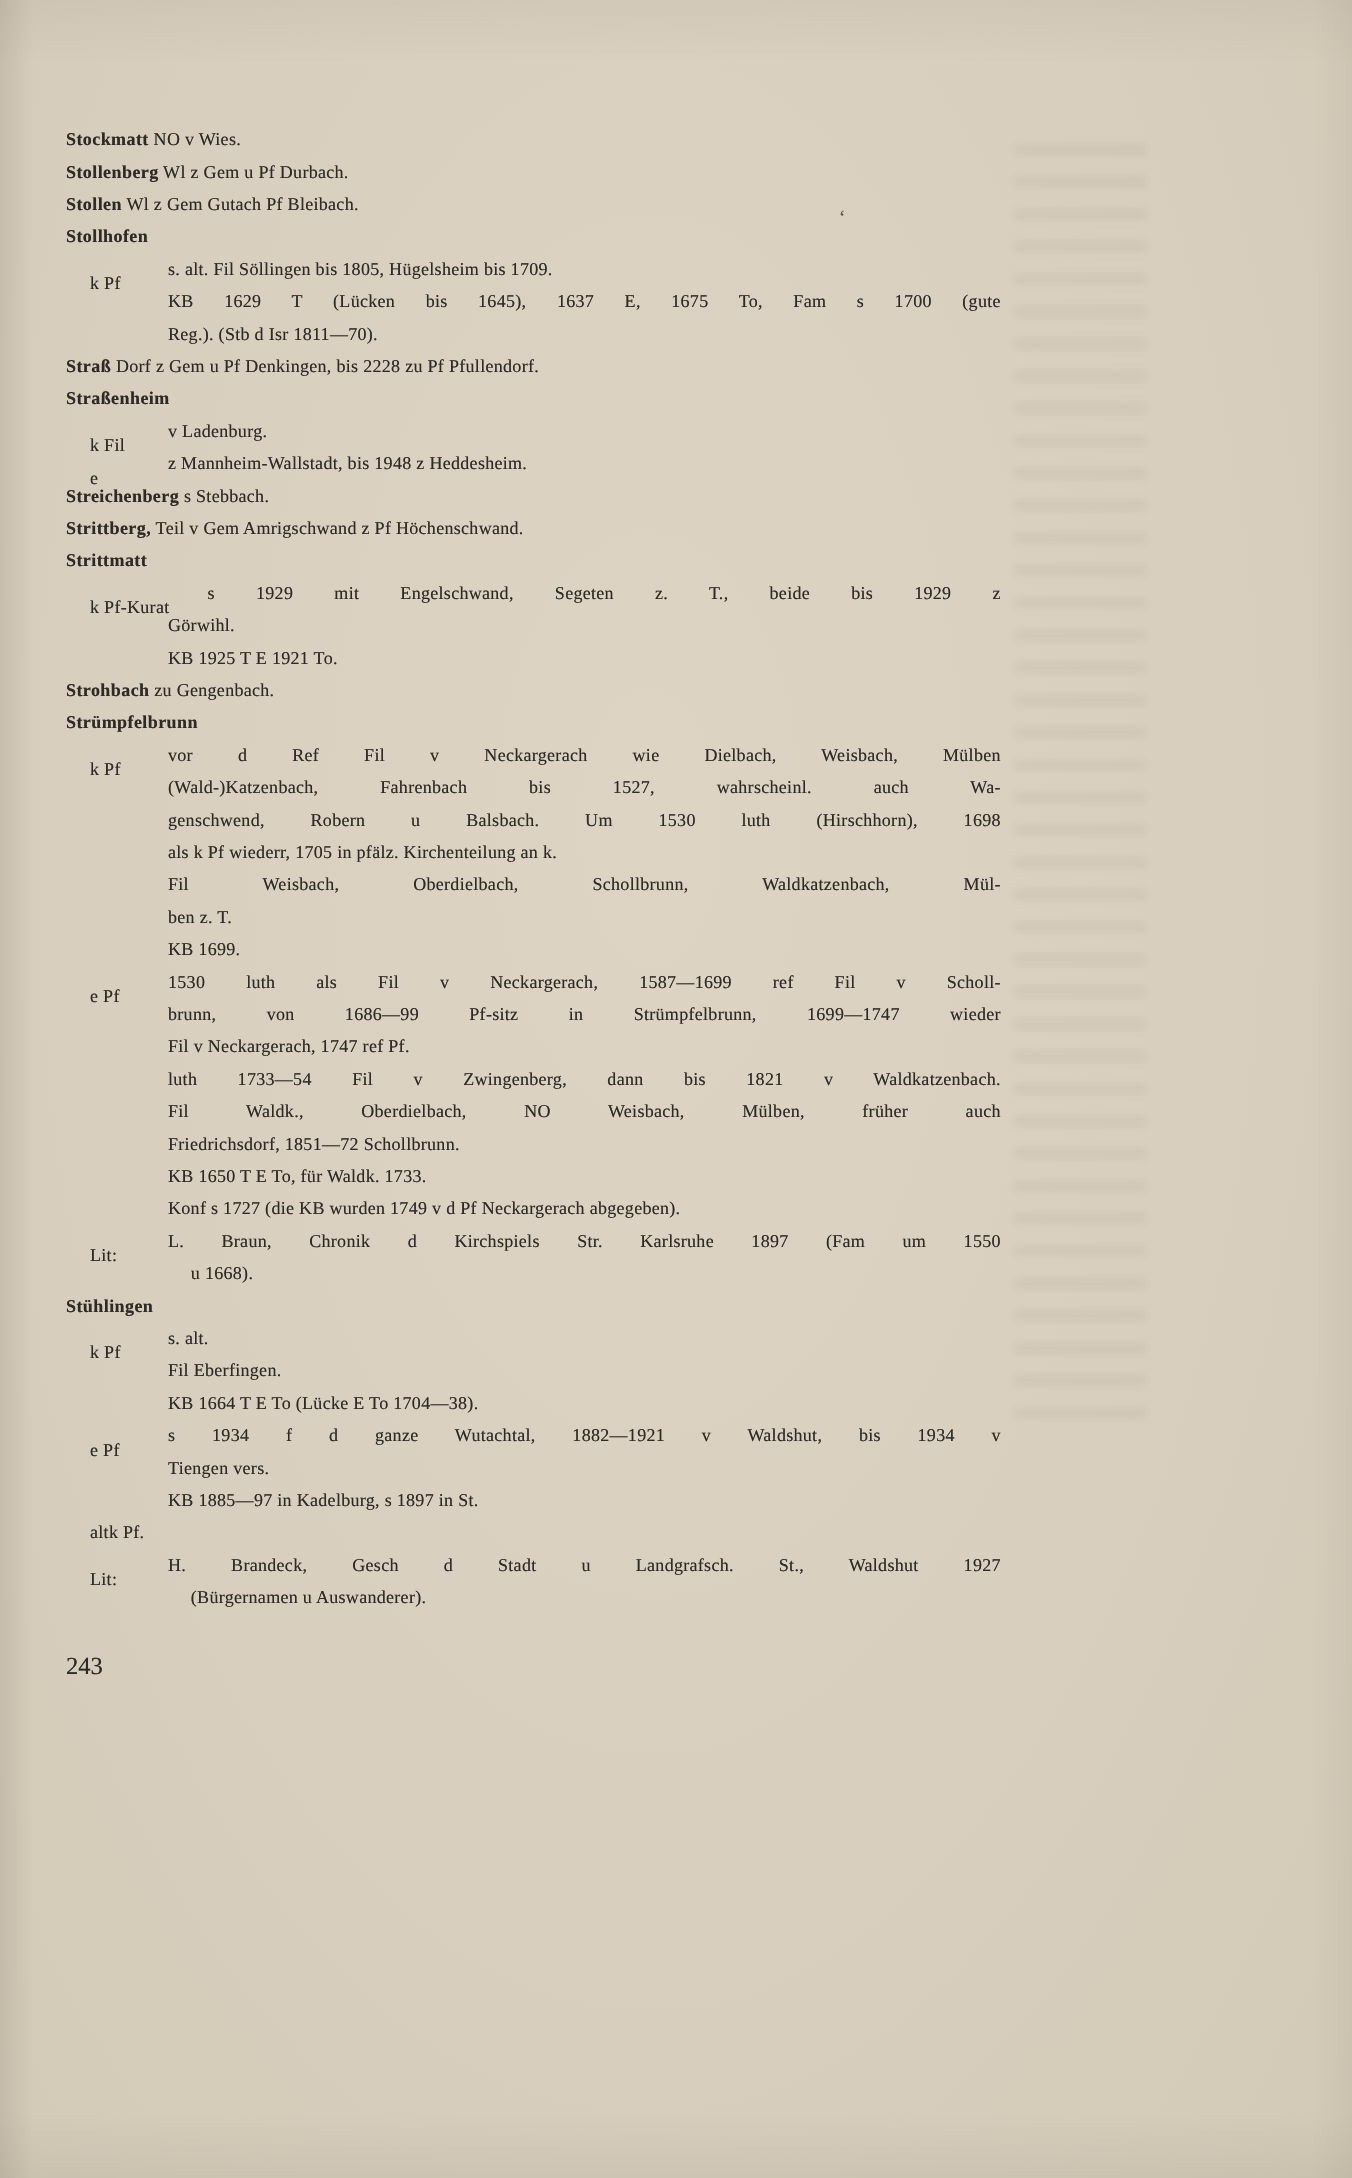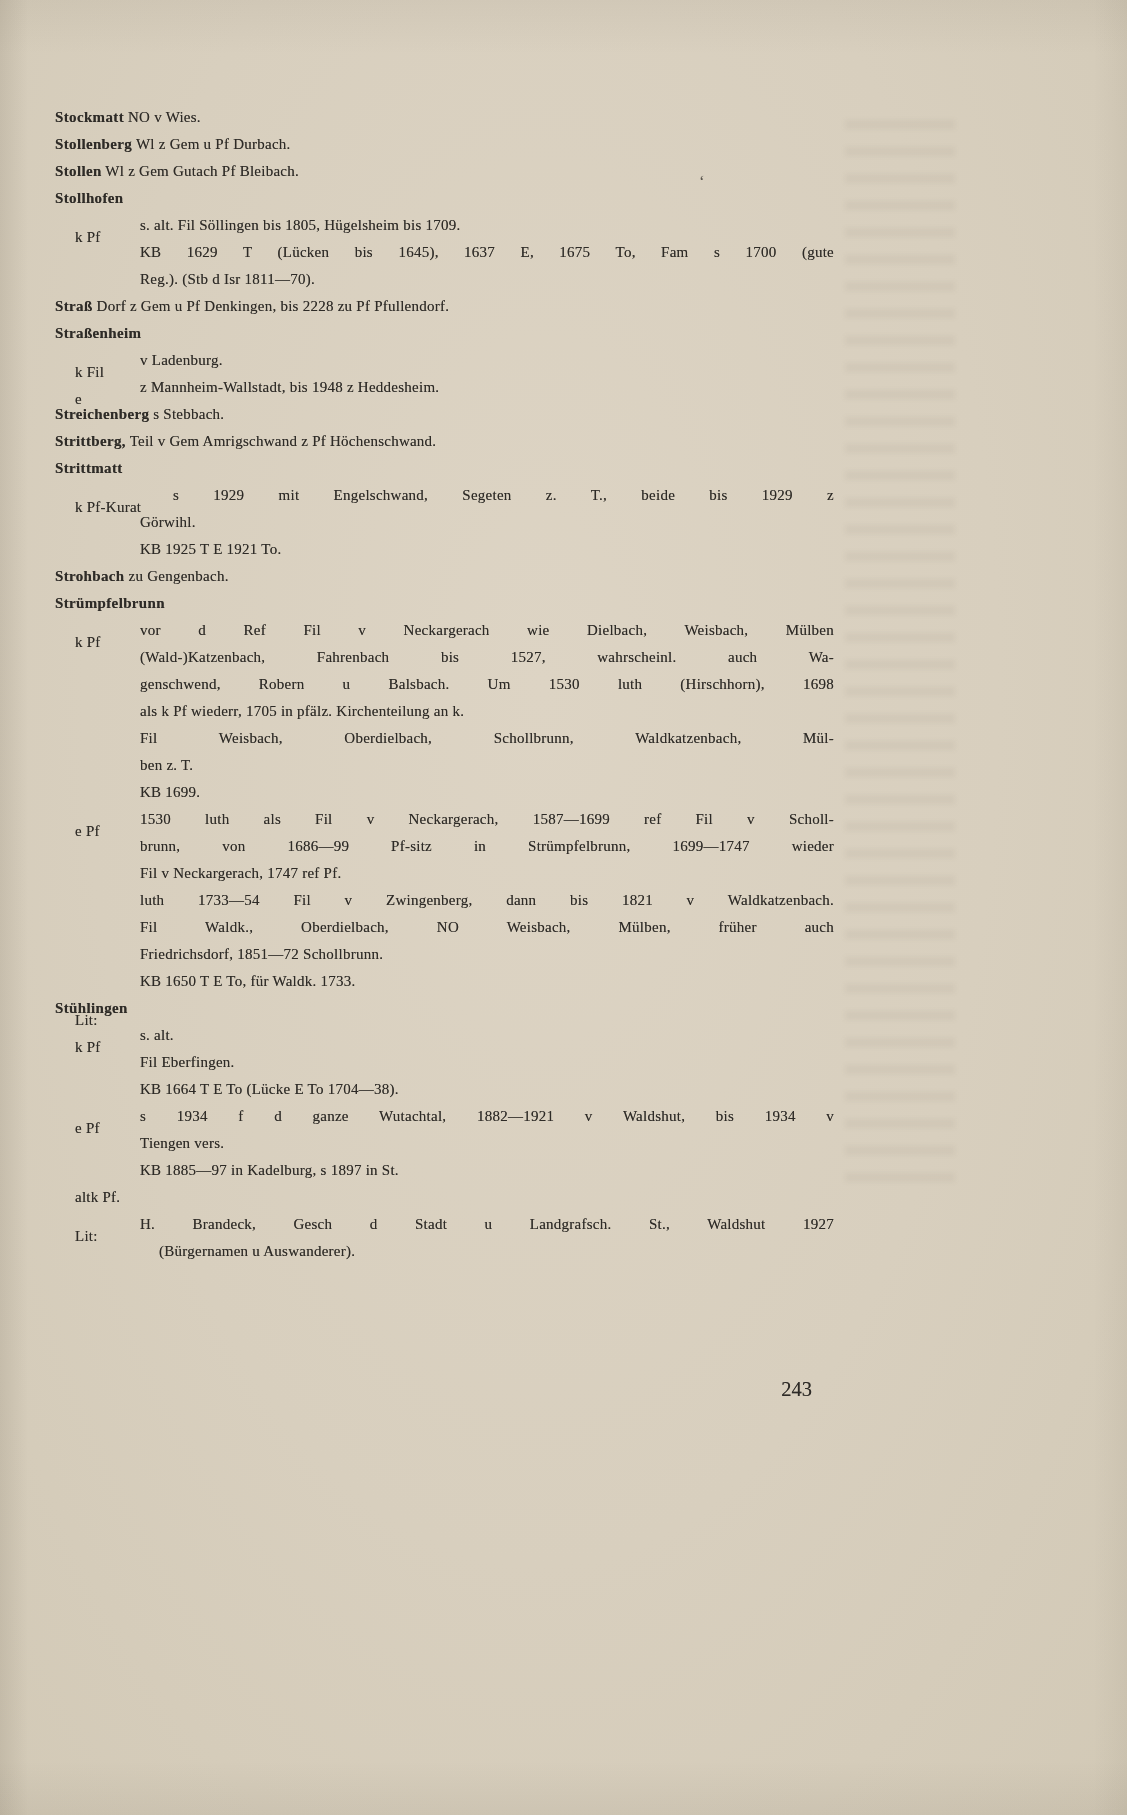--- a/index.html
+++ b/index.html
@@ -29,21 +29,21 @@
   .entry .head { font-weight: bold; letter-spacing: 0.35px; }
   .block { position: relative; padding-left: 85px; }
   .block .label { position: absolute; left: 20px; top: 12px; white-space: nowrap; }
   .para { margin: 0; }
   .line { white-space: normal; }
   .line.just { text-align: justify; text-align-last: justify; }
   .line.hang { padding-left: 19px; }
   .labelline { padding-left: 20px; }
   .page-number {
     position: absolute; left: 55px; top: 1376px; width: 757px;
-    text-align: right; font-size: 20.5px; line-height: 27px;
+    text-align: left; font-size: 20.5px; line-height: 27px;
     text-shadow: 0 0 0.5px rgba(46,43,39,0.55);
   }
   .stray-mark {
     position: absolute; left: 699px; top: 172px;
     font-size: 17px; opacity: 0.75;
   }
   .bleed-strip {
     position: absolute; left: 845px; top: 120px; width: 110px; height: 1080px;
     background: repeating-linear-gradient(180deg,
       rgba(90,78,58,0.055) 0px, rgba(90,78,58,0.055) 9px,
@@ -126,23 +126,30 @@
         <div class="line">Fil v Neckargerach, 1747 ref Pf.</div>
       </div>
       <div class="para">
         <div class="line just">luth 1733—54 Fil v Zwingenberg, dann bis 1821 v Waldkatzenbach.</div>
         <div class="line just">Fil Waldk., Oberdielbach, NO Weisbach, Mülben, früher auch</div>
         <div class="line">Friedrichsdorf, 1851—72 Schollbrunn.</div>
       </div>
       <div class="para">
         <div class="line">KB 1650 T E To, für Waldk. 1733.</div>
       </div>
+      <div class="para">
+        <div class="line">Konf s 1727 (die KB wurden 1749 v d Pf Neckargerach abgegeben).</div>
+      </div>
     </div>
     <div class="block">
       <span class="label">Lit:</span>
+      <div class="para">
+        <div class="line just">L. Braun, Chronik d Kirchspiels Str. Karlsruhe 1897 (Fam um 1550</div>
+        <div class="line hang">u 1668).</div>
+      </div>
     </div>
     <div class="entry"><span class="head">Stühlingen</span></div>
     <div class="block">
       <span class="label">k Pf</span>
       <div class="para">
         <div class="line">s. alt.</div>
       </div>
       <div class="para">
         <div class="line">Fil Eberfingen.</div>
       </div>

